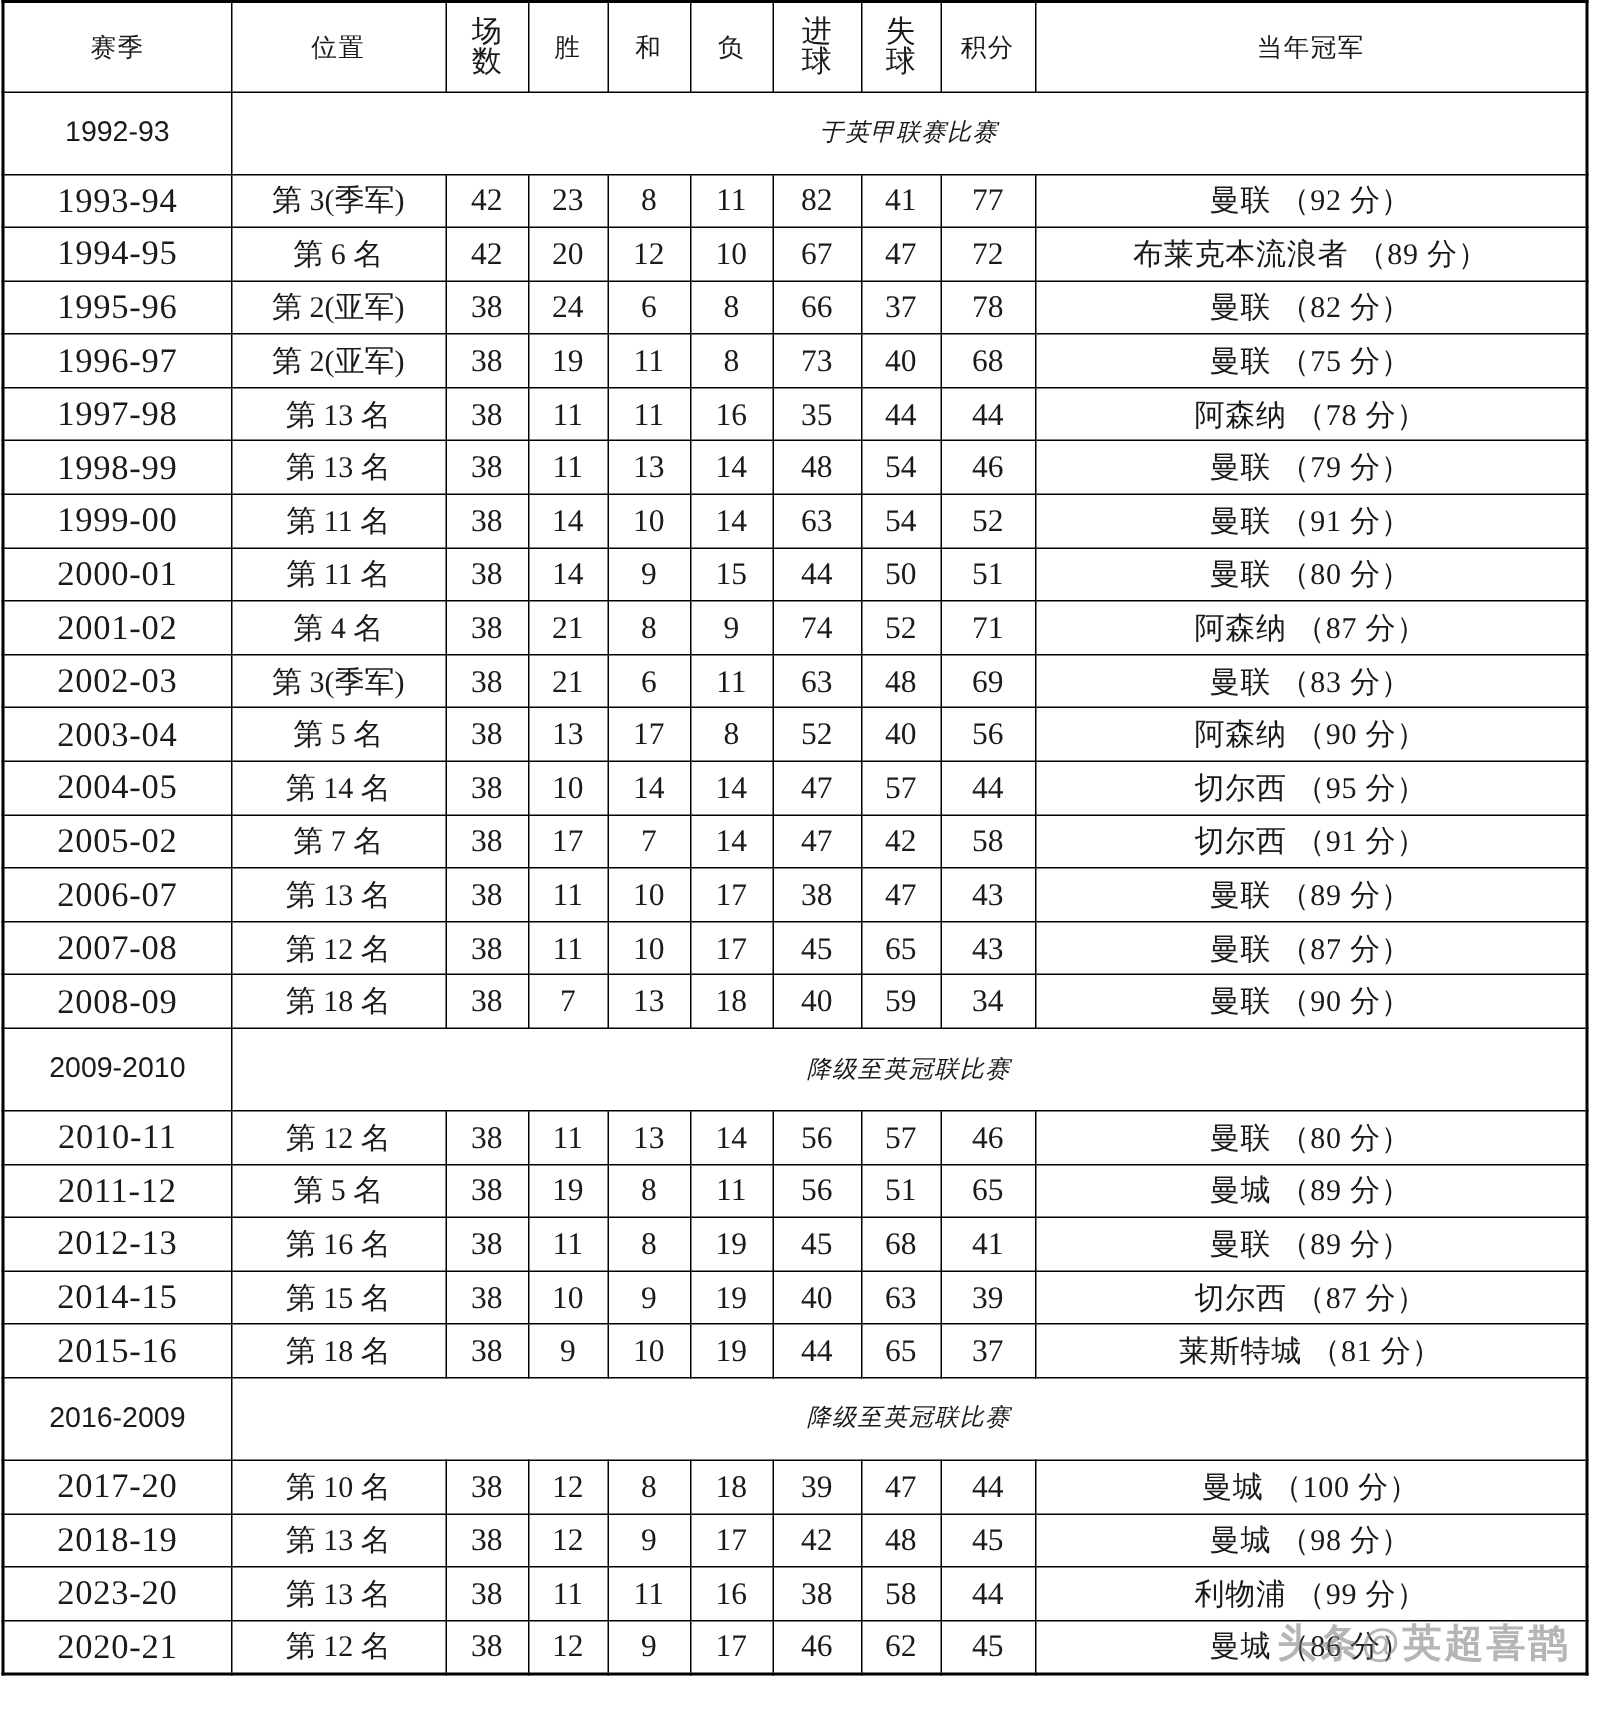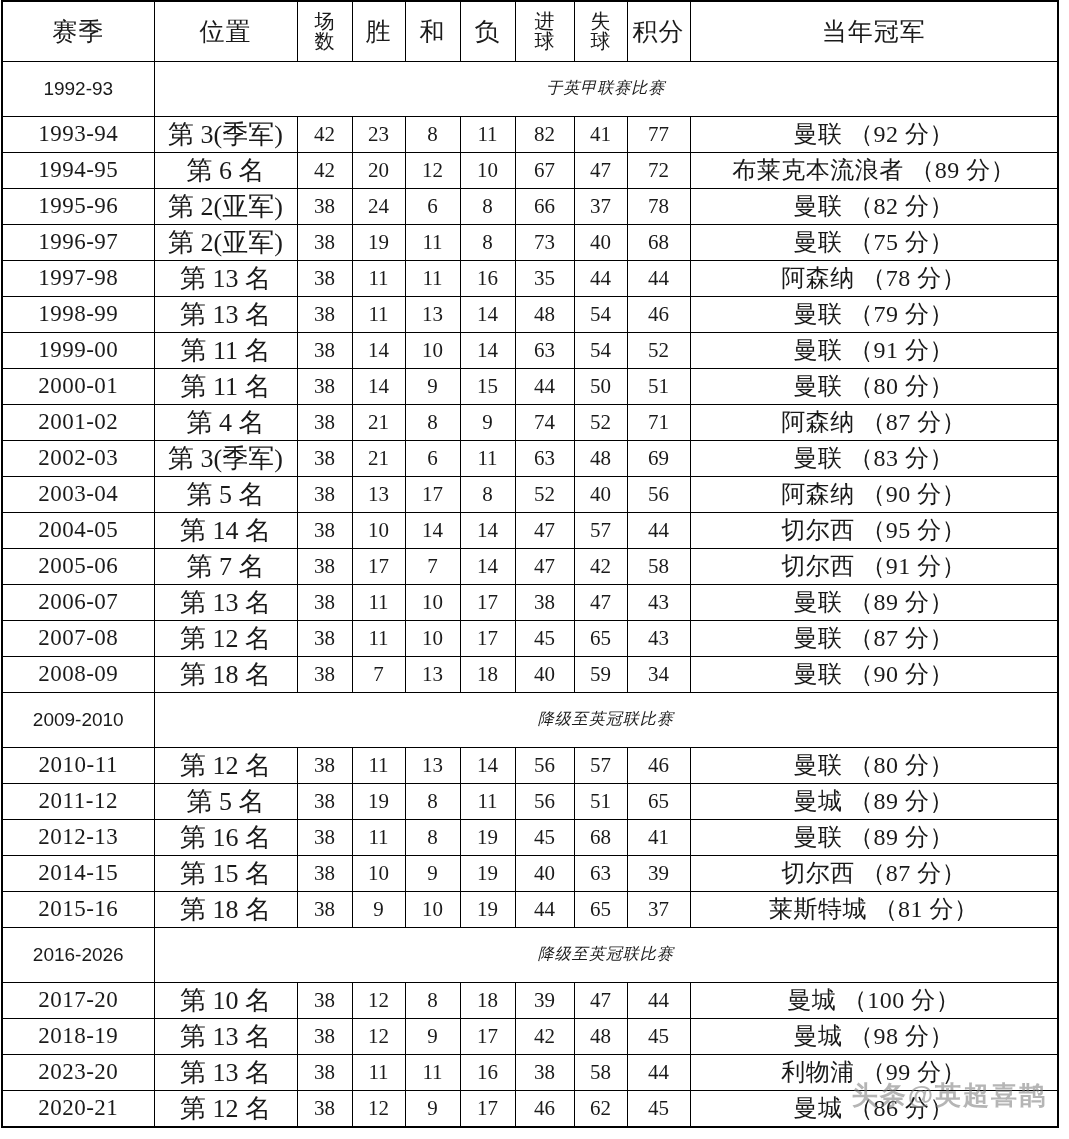--- a/index.html
+++ b/index.html
@@ -45,41 +45,41 @@
   col.c-draw     { width: 55px; }
   col.c-loss     { width: 55px; }
   col.c-gf       { width: 59px; }
   col.c-ga       { width: 53px; }
   col.c-pts      { width: 63px; }
   col.c-champ    { width: 368px; }
 
   
   thead tr { height: 60px; }
   thead th {
-    font-size: 25px;
+    font-size: 17px;
     font-family: "Liberation Serif", "DejaVu Serif", serif;
     letter-spacing: 1px;
     border-bottom: 2px solid #000;
   }
   thead th.narrow-stack {
     line-height: 1.0;
     font-size: 20px;
     letter-spacing: 0;
   }
   thead th.narrow-stack .stack {
     display: block;
   }
 
   
   tr.data-row { height: 35.6px; }
   tr.data-row td { font-size: 22px; }
   tr.data-row td.season-cell { font-size: 23px; letter-spacing: 0.5px; }
-  tr.data-row td.position-cell { font-size: 26px; }
+  tr.data-row td.position-cell { font-size: 20px; }
   tr.data-row td.num-cell { font-size: 21px; }
-  tr.data-row td.champ-cell { font-size: 24px; letter-spacing: 0.5px; }
+  tr.data-row td.champ-cell { font-size: 20px; letter-spacing: 0.5px; }
 
   
   tr.note-row { height: 55px; }
   tr.note-row td.season-cell {
     font-family: "Liberation Sans", "DejaVu Sans", sans-serif;
     font-size: 19px;
     letter-spacing: 0;
     margin-left: 18px;
   }
   tr.note-row td.note-cell {
@@ -286,21 +286,21 @@
         <td class="num-cell">38</td>
         <td class="num-cell">10</td>
         <td class="num-cell">14</td>
         <td class="num-cell">14</td>
         <td class="num-cell">47</td>
         <td class="num-cell">57</td>
         <td class="num-cell">44</td>
         <td class="champ-cell">切尔西  （95 分）</td>
       </tr>
       <tr class="data-row">
-        <td class="season-cell">2005-06</td>
+        <td class="season-cell">2005-02</td>
         <td class="position-cell">第 7 名</td>
         <td class="num-cell">38</td>
         <td class="num-cell">17</td>
         <td class="num-cell">7</td>
         <td class="num-cell">14</td>
         <td class="num-cell">47</td>
         <td class="num-cell">42</td>
         <td class="num-cell">58</td>
         <td class="champ-cell">切尔西  （91 分）</td>
       </tr>
@@ -398,21 +398,21 @@
         <td class="num-cell">38</td>
         <td class="num-cell">9</td>
         <td class="num-cell">10</td>
         <td class="num-cell">19</td>
         <td class="num-cell">44</td>
         <td class="num-cell">65</td>
         <td class="num-cell">37</td>
         <td class="champ-cell">莱斯特城  （81 分）</td>
       </tr>
       <tr class="note-row">
-        <td class="season-cell">2016-2026</td>
+        <td class="season-cell">2016-2009</td>
         <td class="note-cell" colspan="9">降级至英冠联比赛</td>
       </tr>
       <tr class="data-row">
         <td class="season-cell">2017-20</td>
         <td class="position-cell">第 10 名</td>
         <td class="num-cell">38</td>
         <td class="num-cell">12</td>
         <td class="num-cell">8</td>
         <td class="num-cell">18</td>
         <td class="num-cell">39</td>

